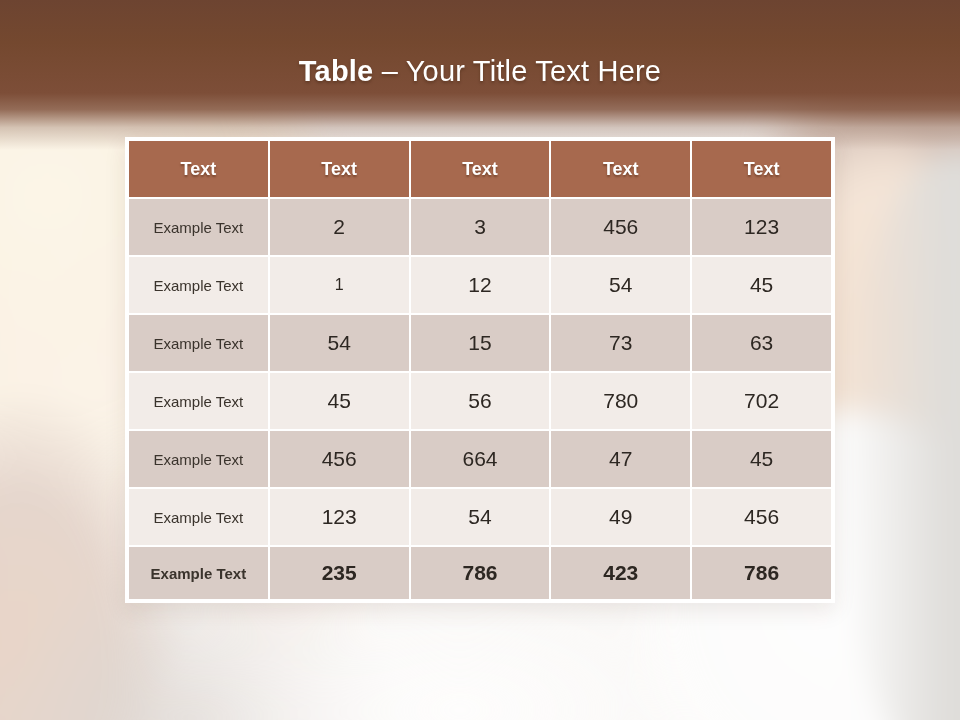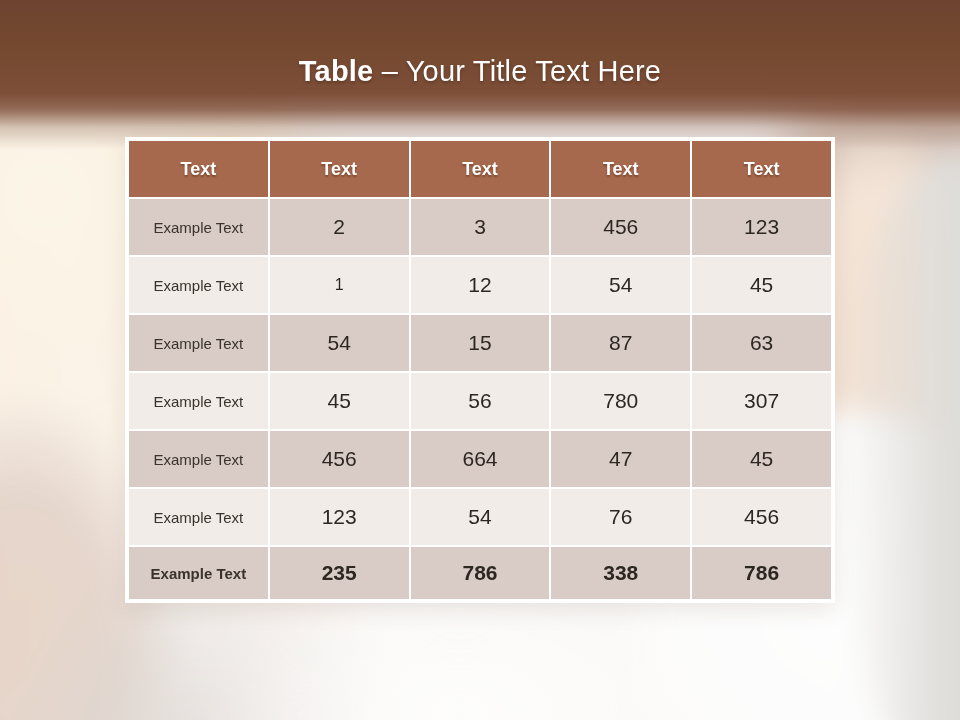--- a/index.html
+++ b/index.html
@@ -129,47 +129,47 @@
         <td class="row-label">Example Text</td>
         <td class="num-small">1</td>
         <td>12</td>
         <td>54</td>
         <td>45</td>
       </tr>
       <tr>
         <td class="row-label">Example Text</td>
         <td>54</td>
         <td>15</td>
-        <td>87</td>
+        <td>73</td>
         <td>63</td>
       </tr>
       <tr>
         <td class="row-label">Example Text</td>
         <td>45</td>
         <td>56</td>
         <td>780</td>
-        <td>307</td>
+        <td>702</td>
       </tr>
       <tr>
         <td class="row-label">Example Text</td>
         <td>456</td>
         <td>664</td>
         <td>47</td>
         <td>45</td>
       </tr>
       <tr>
         <td class="row-label">Example Text</td>
         <td>123</td>
         <td>54</td>
-        <td>76</td>
+        <td>49</td>
         <td>456</td>
       </tr>
       <tr class="total-row">
         <td class="row-label">Example Text</td>
         <td>235</td>
         <td>786</td>
-        <td>338</td>
+        <td>423</td>
         <td>786</td>
       </tr>
     </tbody>
   </table>
 
 </div>
 
 </body></html>

